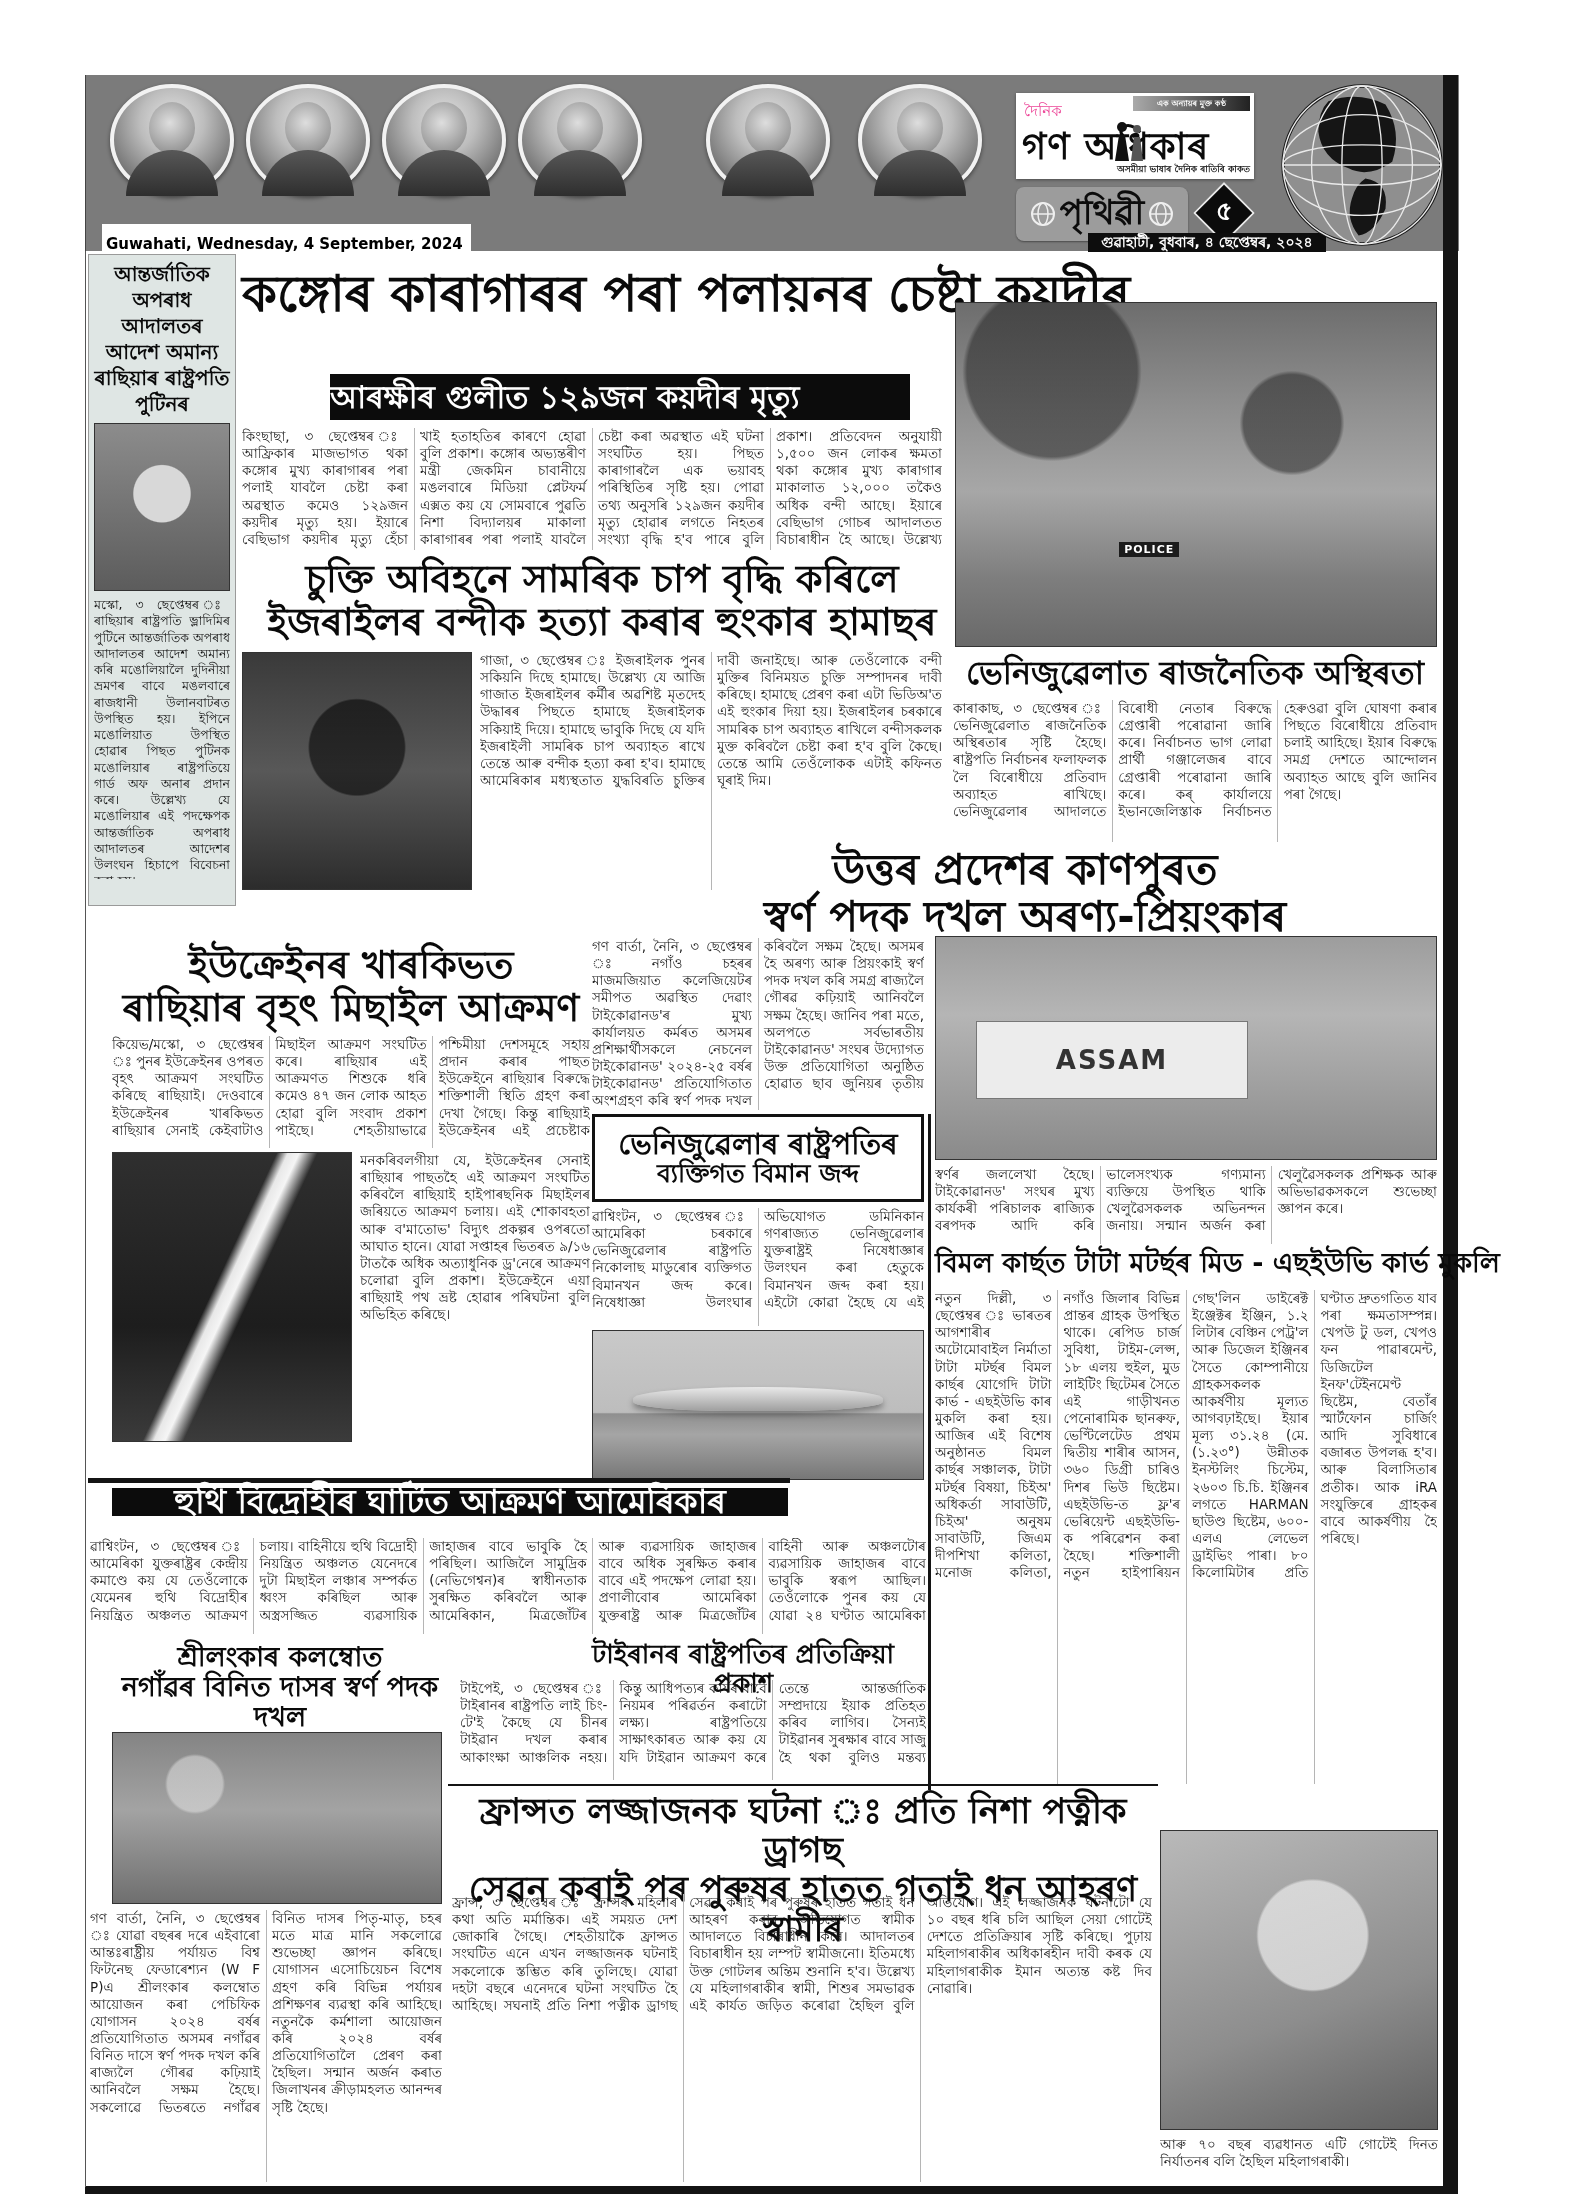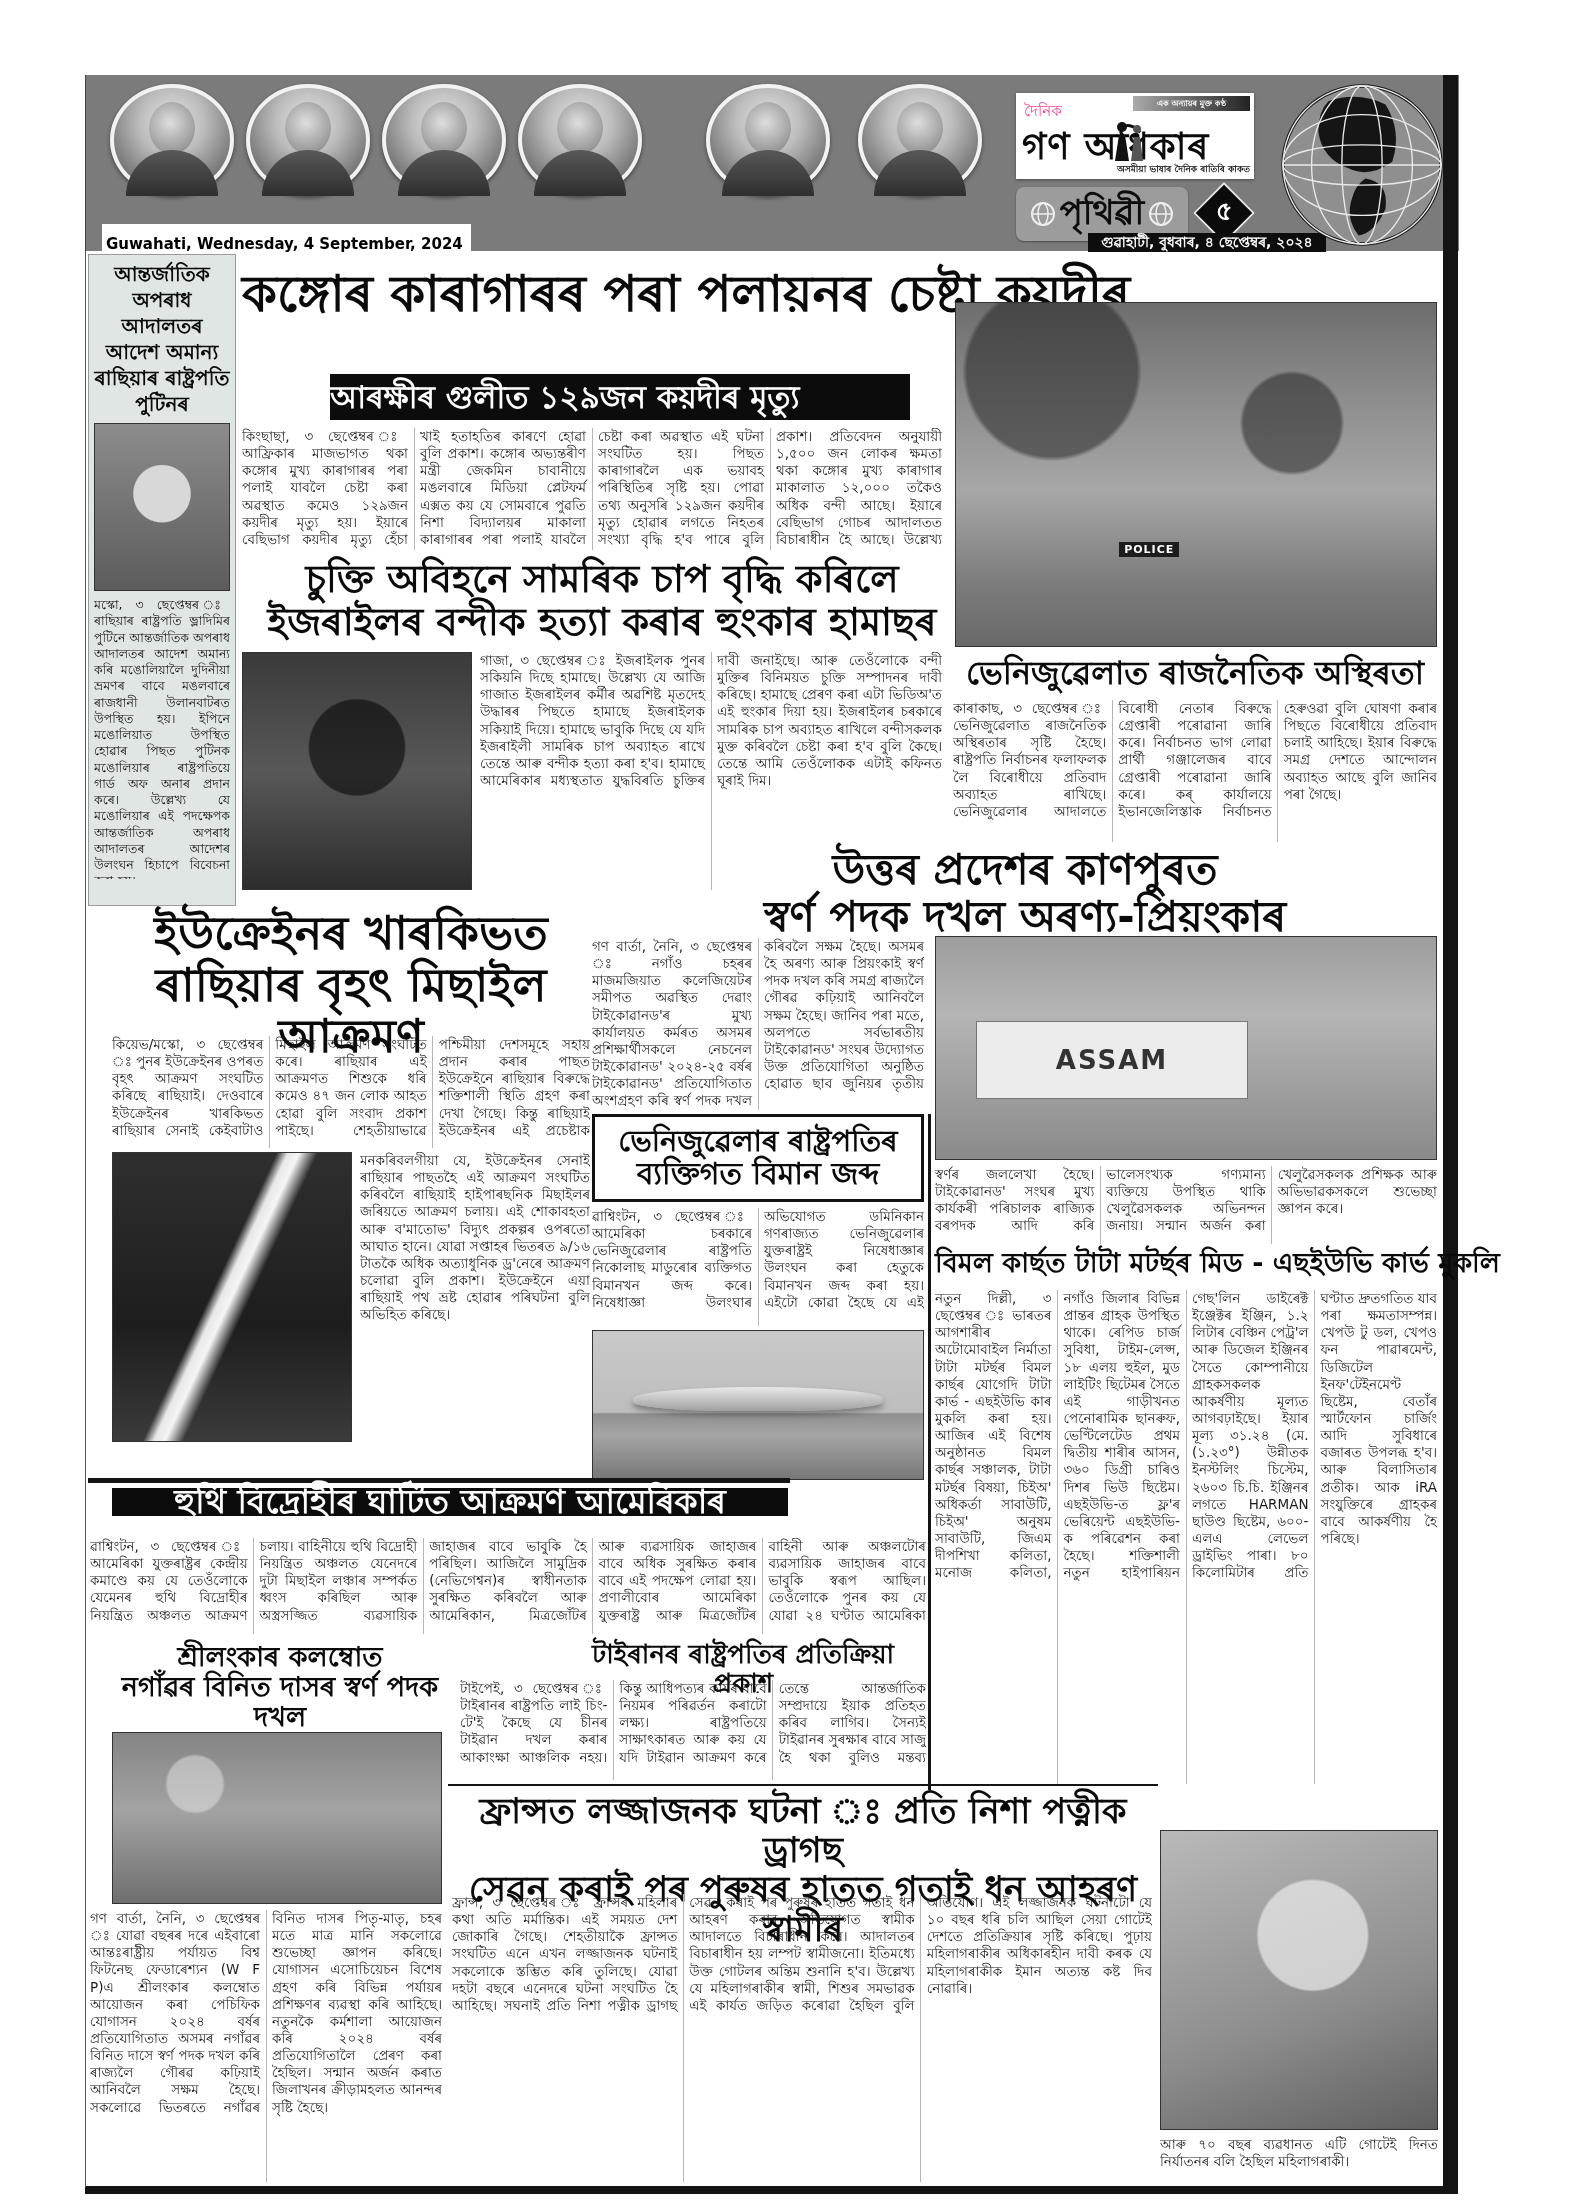--- a/index.html
+++ b/index.html
@@ -191,32 +191,32 @@
   <div class="abs headline" style="left:700px;top:846px;width:650px;font-size:42px;">
     <div>উত্তৰ প্ৰদেশৰ কাণপুৰত</div>
     <div>স্বৰ্ণ পদক দখল অৰণ্য-প্ৰিয়ংকাৰ</div>
   </div>
   <div class="abs body-text cols2" style="left:592px;top:938px;width:332px;height:172px;">গণ বাৰ্তা, নৈনি, ৩ ছেপ্তেম্বৰ ঃ নগাঁও চহৰৰ মাজমজিয়াত কলেজিয়েটৰ সমীপত অৱস্থিত দেৱাং টাইকোৱানড'ৰ মুখ্য কাৰ্যালয়ত কৰ্মৰত অসমৰ প্ৰশিক্ষাৰ্থীসকলে নেচনেল টাইকোৱানড' ২০২৪-২৫ বৰ্ষৰ টাইকোৱানড' প্ৰতিযোগিতাত অংশগ্ৰহণ কৰি স্বৰ্ণ পদক দখল কৰিবলৈ সক্ষম হৈছে। অসমৰ হৈ অৰণ্য আৰু প্ৰিয়ংকাই স্বৰ্ণ পদক দখল কৰি সমগ্ৰ ৰাজ্যলৈ গৌৰৱ কঢ়িয়াই আনিবলৈ সক্ষম হৈছে। জানিব পৰা মতে, অলপতে সৰ্বভাৰতীয় টাইকোৱানড' সংঘৰ উদ্যোগত উক্ত প্ৰতিযোগিতা অনুষ্ঠিত হোৱাত ছাব জুনিয়ৰ তৃতীয় আৰু জুনিয়ৰ পৰ্যায়ত অসমে সন্মান অৰ্জন কৰে।</div>
   <div id="photo-assam" class="abs photo" style="left:935px;top:936px;width:502px;height:224px;">
     <div id="assam-banner">ASSAM</div>
   </div>
   <div class="abs body-text cols3" style="left:935px;top:1166px;width:502px;height:78px;">স্বৰ্ণৰ জললেখা হৈছে। টাইকোৱানড' সংঘৰ মুখ্য কাৰ্যকৰী পৰিচালক ৰাজ্যিক বৰপদক আদি কৰি ভালেসংখ্যক গণ্যমান্য ব্যক্তিয়ে উপস্থিত থাকি খেলুৱৈসকলক অভিনন্দন জনায়। সন্মান অৰ্জন কৰা খেলুৱৈসকলক প্ৰশিক্ষক আৰু অভিভাৱকসকলে শুভেচ্ছা জ্ঞাপন কৰে।</div>
 
-  <div class="abs headline" style="left:112px;top:908px;width:478px;font-size:46px;">
+  <div class="abs headline" style="left:112px;top:944px;width:478px;font-size:38px;">
     <div>ইউক্ৰেইনৰ খাৰকিভত</div>
     <div>ৰাছিয়াৰ বৃহৎ মিছাইল আক্ৰমণ</div>
   </div>
   <div class="abs body-text cols3" style="left:112px;top:1036px;width:478px;height:112px;">কিয়েভ/মস্কো, ৩ ছেপ্তেম্বৰ ঃ পুনৰ ইউক্ৰেইনৰ ওপৰত বৃহৎ আক্ৰমণ সংঘটিত কৰিছে ৰাছিয়াই। দেওবাৰে ইউক্ৰেইনৰ খাৰকিভত ৰাছিয়াৰ সেনাই কেইবাটাও মিছাইল আক্ৰমণ সংঘটিত কৰে। ৰাছিয়াৰ এই আক্ৰমণত শিশুকে ধৰি কমেও ৪৭ জন লোক আহত হোৱা বুলি সংবাদ প্ৰকাশ পাইছে। শেহতীয়াভাৱে পশ্চিমীয়া দেশসমূহে সহায় প্ৰদান কৰাৰ পাছত ইউক্ৰেইনে ৰাছিয়াৰ বিৰুদ্ধে শক্তিশালী স্থিতি গ্ৰহণ কৰা দেখা গৈছে। কিন্তু ৰাছিয়াই ইউক্ৰেইনৰ এই প্ৰচেষ্টাক প্ৰত্যাহ্বান জনাই আক্ৰমণ সম্প্ৰসাৰিত কৰিছে।</div>
   <div id="photo-missile" class="abs photo" style="left:112px;top:1152px;width:240px;height:290px;"></div>
   <div class="abs body-text" style="left:360px;top:1152px;width:230px;height:290px;">মনকৰিবলগীয়া যে, ইউক্ৰেইনৰ সেনাই ৰাছিয়াৰ পাছতহৈ এই আক্ৰমণ সংঘটিত কৰিবলৈ ৰাছিয়াই হাইপাৰছনিক মিছাইলৰ জৰিয়তে আক্ৰমণ চলায়। এই শোকাবহতা আৰু ব'মাতোভ' বিদ্যুৎ প্ৰকল্পৰ ওপৰতো আঘাত হানে। যোৱা সপ্তাহৰ ভিতৰত ৯/১৬ টাতকৈ অধিক অত্যাধুনিক ড্ৰ'নেৰে আক্ৰমণ চলোৱা বুলি প্ৰকাশ। ইউক্ৰেইনে এয়া ৰাছিয়াই পথ ভ্ৰষ্ট হোৱাৰ পৰিঘটনা বুলি অভিহিত কৰিছে।</div>
 
   <div class="abs" style="left:592px;top:1114px;width:332px;height:88px;border:3px solid #111;box-sizing:border-box;
        display:flex;flex-direction:column;align-items:center;justify-content:center;">
     <div class="headline" style="font-size:29px;">ভেনিজুৱেলাৰ ৰাষ্ট্ৰপতিৰ</div>
-    <div class="headline" style="font-size:30px;">ব্যক্তিগত বিমান জব্দ</div>
+    <div class="headline" style="font-size:25px;">ব্যক্তিগত বিমান জব্দ</div>
   </div>
   <div class="abs body-text cols2" style="left:592px;top:1208px;width:332px;height:118px;">ৱাশ্বিংটন, ৩ ছেপ্তেম্বৰ ঃ আমেৰিকা চৰকাৰে ভেনিজুৱেলাৰ ৰাষ্ট্ৰপতি নিকোলাছ মাডুৰোৰ ব্যক্তিগত বিমানখন জব্দ কৰে। নিষেধাজ্ঞা উলংঘাৰ অভিযোগত ডমিনিকান গণৰাজ্যত ভেনিজুৱেলাৰ যুক্তৰাষ্ট্ৰই নিষেধাজ্ঞাৰ উলংঘন কৰা হেতুকে বিমানখন জব্দ কৰা হয়। এইটো কোৱা হৈছে যে এই বিমানখন ফ্ল'ৰিডালৈ অনা হৈছে।</div>
   <div id="photo-plane" class="abs photo" style="left:592px;top:1330px;width:332px;height:150px;">
     <div id="plane-silhouette"></div>
   </div>
 
   <div class="abs rule" style="left:928px;top:1114px;width:3px;height:676px;"></div>
   <div class="abs headline" style="left:935px;top:1248px;width:502px;font-size:27px;white-space:nowrap;">বিমল কাৰ্ছত টাটা মটৰ্ছৰ মিড - এছইউভি কাৰ্ভ মুকলি</div>
   <div class="abs body-text cols4" style="left:935px;top:1290px;width:502px;height:494px;">নতুন দিল্লী, ৩ ছেপ্তেম্বৰ ঃ ভাৰতৰ আগশাৰীৰ অটোমোবাইল নিৰ্মাতা টাটা মটৰ্ছৰ বিমল কাৰ্ছৰ যোগেদি টাটা কাৰ্ভ - এছইউভি কাৰ মুকলি কৰা হয়। আজিৰ এই বিশেষ অনুষ্ঠানত বিমল কাৰ্ছৰ সঞ্চালক, টাটা মটৰ্ছৰ বিষয়া, চিইঅ' অধিকৰ্তা সাবাউটি, চিইঅ' অনুষম সাবাউটি, জিএম দীপশিখা কলিতা, মনোজ কলিতা, নগাঁও জিলাৰ বিভিন্ন প্ৰান্তৰ গ্ৰাহক উপস্থিত থাকে। ৰেপিড চাৰ্জ সুবিধা, টাইম-লেপ্স, ১৮ এলয় হুইল, মুড লাইটিং ছিটেমৰ সৈতে এই গাড়ীখনত পেনোৰামিক ছানৰুফ, ভেণ্টিলেটেড প্ৰথম দ্বিতীয় শাৰীৰ আসন, ৩৬০ ডিগ্ৰী চাৰিও দিশৰ ভিউ ছিষ্টেম। এছইউভি-ত ফ্ল'ৰ ভেৰিয়েন্ট এছইউভি-ক পৰিৱেশন কৰা হৈছে। শক্তিশালী নতুন হাইপাৰিয়ন গেছ'লিন ডাইৰেক্ট ইঞ্জেক্টৰ ইঞ্জিন, ১.২ লিটাৰ বেঞ্চিন পেট্ৰ'ল আৰু ডিজেল ইঞ্জিনৰ সৈতে কোম্পানীয়ে গ্ৰাহকসকলক আকৰ্ষণীয় মূল্যত আগবঢ়াইছে। ইয়াৰ মূল্য ৩১.২৪ (মে.(১.২৩°) উন্নীতক ইনস্টলিং চিস্টেম, ২৬০৩ চি.চি. ইঞ্জিনৰ লগতে HARMAN ছাউণ্ড ছিষ্টেম, ৬০০-এলএ লেভেল ড্ৰাইভিং পাৰা। ৮০ কিলোমিটাৰ প্ৰতি ঘণ্টাত দ্ৰুতগতিত যাব পৰা ক্ষমতাসম্পন্ন। খেপউ টু ডল, খেপও ফন পাৱাৰমেন্ট, ডিজিটেল ইনফ'টেইনমেণ্ট ছিষ্টেম, বেতাঁৰ স্মাৰ্টফোন চাৰ্জিং আদি সুবিধাৰে বজাৰত উপলব্ধ হ'ব। আৰু বিলাসিতাৰ প্ৰতীক। আক iRA সংযুক্তিৰে গ্ৰাহকৰ বাবে আকৰ্ষণীয় হৈ পৰিছে।</div>
 

